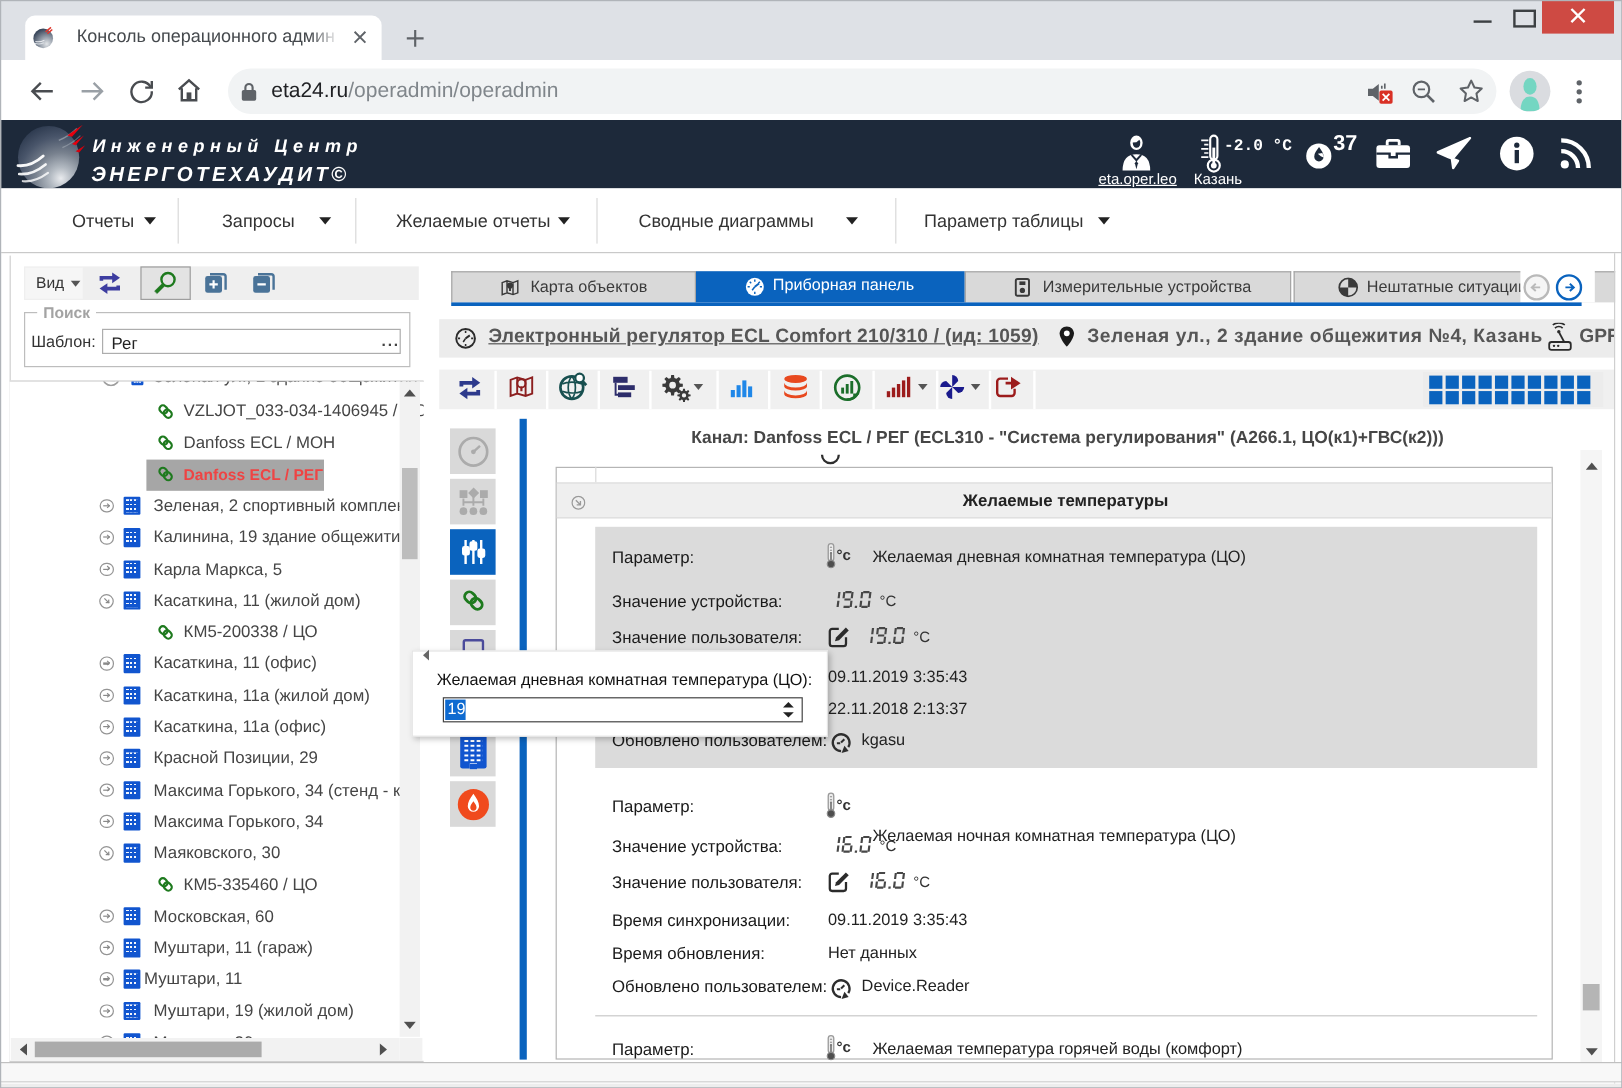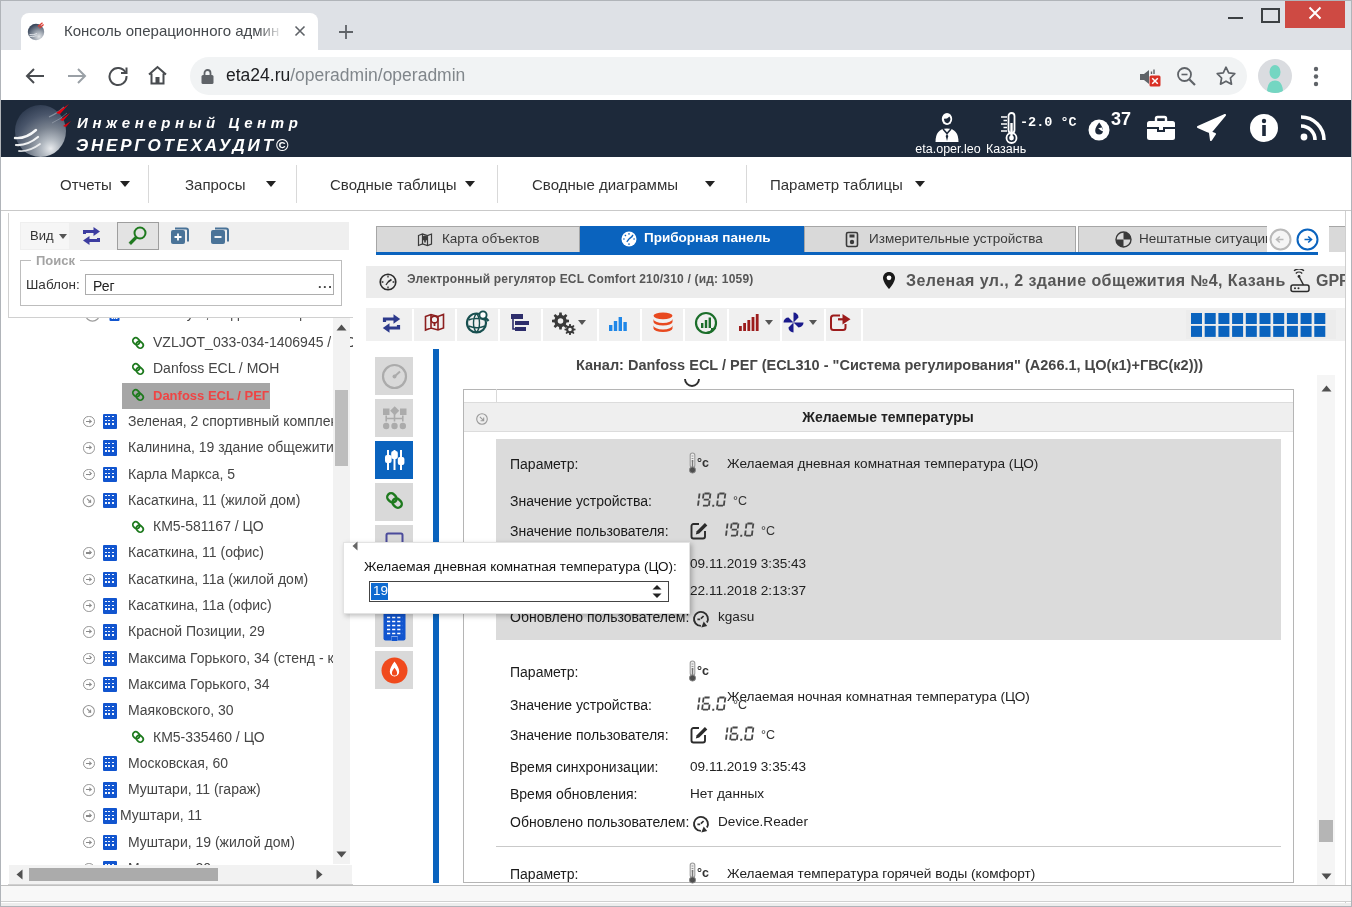--- a/index.html
+++ b/index.html
@@ -175,30 +175,30 @@
 <div class="a hdrline" id="hdr1">Инженерный Центр</div>
 <div class="a hdrline" id="hdr2">ЭНЕРГОТЕХАУДИТ©</div>
 
 <svg class="a" style="left:932px;top:112px" width="30" height="31" viewBox="0 0 30 31">
   <ellipse cx="15" cy="7" rx="5.2" ry="6" fill="#fff"></ellipse>
   <path d="M12 7.5 a3.2 4 0 0 0 6 1.5 a3.2 4 0 0 0 -0.5 -4.5 l-2.5 2 l-3 0.2 Z" fill="#1d293a"></path>
   <path d="M3.5 30 Q3.5 16.5 15 16.5 Q26.5 16.5 26.5 30 Z" fill="#fff"></path>
   <path d="M11 17 L15 21.5 L19 17" stroke="#1d293a" stroke-width="1.6" fill="none"></path>
   <path d="M15 22 L13.7 24 L15 29 L16.3 24 Z" fill="#1d293a"></path>
 </svg>
-<div class="a hlbl" style="left:912px;top:142px;width:72px;text-align:center;">eta.oper.leo</div>
+<div class="a hlbl" style="left:912px;top:142px;width:72px;text-align:center;text-decoration:underline;">eta.oper.leo</div>
 <svg class="a" style="left:1000px;top:111px" width="22" height="34" viewBox="0 0 22 34">
   <rect x="8.5" y="2" width="6" height="20" rx="3" stroke="#fff" stroke-width="1.8" fill="none"></rect>
   <circle cx="11.5" cy="27" r="5" stroke="#fff" stroke-width="1.8" fill="none"></circle>
   <circle cx="11.5" cy="27" r="2.4" fill="#fff"></circle>
   <rect x="10.3" y="12" width="2.4" height="13" fill="#fff"></rect>
   <path d="M1 6 H7 M3.5 9.5 H7 M1 13 H7 M3.5 16.5 H7 M1 20 H7" stroke="#fff" stroke-width="1.4"></path>
 </svg>
 <div class="a" style="left:1020px;top:115px;color:#fff;font-size:13.5px;font-weight:bold;font-family:'Liberation Mono',monospace;">-2.0 °C</div>
-<div class="a hlbl" style="left:986px;top:142px;width:58px;text-align:left;">Казань</div>
+<div class="a hlbl" style="left:986px;top:142px;width:58px;text-align:center;">Казань</div>
 <svg class="a" style="left:1088px;top:119px" width="22" height="22" viewBox="0 0 22 22">
   <circle cx="11" cy="11" r="10.5" fill="#fff"></circle>
   <path d="M11.2 3.6 C9.2 6.4 7.2 8.6 7.2 11.6 a3.9 3.9 0 0 0 7.8 0 C15 8.6 13.2 6.4 11.2 3.6 Z" fill="#1d293a"></path>
   <path d="M10.2 9.2 C11.8 10.8 13.4 12 15.4 12.2 L14 8.4 Z" fill="#fff"></path>
   <path d="M11.2 12.4 a2.1 2.1 0 0 0 2.1 2.1 l0.9 -0.4 a3.2 3.2 0 0 1 -5.6 -1.1 Z" fill="#1d293a" opacity="0"></path>
 </svg>
 <div class="a" style="left:1111px;top:109px;color:#fff;font-size:18px;font-weight:bold;">37</div>
 <svg class="a" style="left:1146px;top:115px" width="30" height="26" viewBox="0 0 30 26">
   <rect x="1" y="6" width="28" height="19" rx="2.5" fill="#fff"></rect>
   <path d="M10 6 V3.5 a1.5 1.5 0 0 1 1.5 -1.5 h7 a1.5 1.5 0 0 1 1.5 1.5 V6" stroke="#fff" stroke-width="2.4" fill="none"></path>
@@ -216,21 +216,21 @@
   <circle cx="5" cy="23" r="3.4" fill="#fff"></circle>
   <path d="M2 12 a14 14 0 0 1 14 14 M2 3 a23 23 0 0 1 23 23" stroke="#fff" stroke-width="3.6" fill="none"></path>
 </svg>
 <div class="a" id="menubar"></div>
 <div class="a mitem" style="left:60px;">Отчеты</div>
 <div class="a mcaret" style="left:120px;"></div>
 <div class="a msep" style="left:148px;"></div>
 <div class="a mitem" style="left:185px;">Запросы</div>
 <div class="a mcaret" style="left:266px;"></div>
 <div class="a msep" style="left:296px;"></div>
-<div class="a mitem" style="left:330px;">Сводные таблицы</div>
+<div class="a mitem" style="left:330px;">Желаемые отчеты</div>
 <div class="a mcaret" style="left:465px;"></div>
 <div class="a msep" style="left:497px;"></div>
 <div class="a mitem" style="left:532px;">Сводные диаграммы</div>
 <div class="a mcaret" style="left:705px;"></div>
 <div class="a msep" style="left:746px;"></div>
 <div class="a mitem" style="left:770px;">Параметр таблицы</div>
 <div class="a mcaret" style="left:915px;"></div>
 <div class="a" id="lpanel"></div>
 <div class="a" id="ltoolbar"></div>
 <div class="a" id="vidbtn"></div>
@@ -338,21 +338,21 @@
     </div>
 <div class="trow a" style="left:0;top:196.1px;">
       <span class="tico" style="left:123px">
         <svg width="14" height="14" viewBox="0 0 14 14">
           <g transform="rotate(-45 7 7)" fill="none" stroke="#1e7a1e" stroke-width="1.8">
             <rect x="4.1" y="0.9" width="5.8" height="7.2" rx="2.9"></rect>
             <rect x="4.1" y="5.9" width="5.8" height="7.2" rx="2.9"></rect>
           </g>
         </svg>
       </span>
-      <span class="ttxt" style="left:145px">КМ5-581167 / ЦО</span>
+      <span class="ttxt" style="left:145px">КМ5-200338 / ЦО</span>
     </div>
 <div class="trow a trA" style="left:0;top:222.4px;">
       <span class="cir"></span>
       <span class="bld"></span>
       <span class="ttxt" style="left:120px">Касаткина, 11 (офис)</span>
     </div>
 <div class="trow a trA" style="left:0;top:248.7px;">
       <span class="cir"></span>
       <span class="bld"></span>
       <span class="ttxt" style="left:120px">Касаткина, 11а (жилой дом)</span>
@@ -447,21 +447,21 @@
   </svg>
   <span class="a" style="left:65px;top:4px;">Карта объектов</span>
 </div>
 <div class="a mtab" style="left:580px;width:224px;background:#0a63be;color:#fff;">
   <svg class="a" style="left:41px;top:5px" width="16" height="16" viewBox="0 0 16 16">
     <circle cx="8" cy="8" r="7.5" fill="#fff"></circle>
     <path d="M8 8 L11.5 5.2" stroke="#0a63be" stroke-width="1.6"></path>
     <path d="M8 8 L5.8 10.8" stroke="#0a63be" stroke-width="1.3"></path>
     <path d="M8 2 V3.8 M14 8 H12.2 M8 14 V12.2 M2 8 H3.8 M3.8 3.8 L5 5 M12.2 3.8 L11 5" stroke="#0a63be" stroke-width="1.2"></path>
   </svg>
-  <span class="a" style="left:64px;top:4px;font-weight:bold;">Приборная панель</span>
+  <span class="a" style="left:64px;top:4px;">Приборная панель</span>
 </div>
 <div class="a mtab" style="left:804px;width:272px;background:#d9d9d9;border:1px solid #a6a6a6;border-bottom:none;">
   <svg class="a" style="left:40px;top:4px" width="14" height="17" viewBox="0 0 14 17">
     <rect x="1.5" y="1.5" width="11" height="14" rx="1.5" stroke="#3a3a3a" stroke-width="1.6" fill="none"></rect>
     <circle cx="7" cy="11" r="2.2" fill="#3a3a3a"></circle>
       <rect x="4.5" y="3.5" width="5" height="3" fill="#3a3a3a"></rect>
   </svg>
   <span class="a" style="left:64px;top:4px;">Измерительные устройства</span>
 </div>
 <div class="a mtab" style="left:1078px;width:268px;background:#d9d9d9;border:1px solid #a6a6a6;border-bottom:none;border-right:none;overflow:hidden;">
@@ -482,21 +482,21 @@
   <circle cx="11.5" cy="11.5" r="10" stroke="#0a63be" stroke-width="2" fill="#fff"></circle>
   <path d="M8.5 11.5 H15 M12.2 8.5 L15.5 11.5 L12.2 14.5" stroke="#0a63be" stroke-width="1.6" fill="none"></path>
 </svg>
 <div class="a" id="infobar"></div>
 <svg class="a" style="left:379px;top:273px" width="18" height="18" viewBox="0 0 18 18">
   <circle cx="9" cy="9" r="7.8" stroke="#2b2b2b" stroke-width="1.6" fill="none"></circle>
   <path d="M9 9 L12.5 6.5" stroke="#2b2b2b" stroke-width="1.6"></path>
     <path d="M9 9 L7 12" stroke="#2b2b2b" stroke-width="1.3"></path>
   <path d="M9 2.6 V4.4 M15.4 9 H13.6 M9 15.4 V13.6 M2.6 9 H4.4" stroke="#2b2b2b" stroke-width="1.3"></path>
 </svg>
-<div class="a" style="left:407px;top:272px;font-size:12px;letter-spacing:0.2px;font-weight:bold;color:#565656;">Электронный регулятор ECL Comfort 210/310 / (ид: 1059)</div>
+<div class="a" style="left:407px;top:272px;font-size:16px;letter-spacing:0.2px;font-weight:bold;color:#565656;text-decoration:underline;">Электронный регулятор ECL Comfort 210/310 / (ид: 1059)</div>
 <svg class="a" style="left:882px;top:271px" width="14" height="19" viewBox="0 0 14 19">
   <path d="M7 1 C3.5 1 1 3.7 1 7 C1 11.5 7 18 7 18 C7 18 13 11.5 13 7 C13 3.7 10.5 1 7 1 Z" fill="#1a1a1a"></path>
   <circle cx="7" cy="6.8" r="2.4" fill="#fff"></circle>
 </svg>
 <div class="a" style="left:906px;top:272px;font-size:16px;letter-spacing:0.45px;font-weight:bold;color:#565656;">Зеленая ул., 2 здание общежития №4, Казань</div>
 <svg class="a" style="left:1288px;top:269px" width="24" height="24" viewBox="0 0 24 24">
   <rect x="3" y="16" width="18" height="6.5" rx="2" stroke="#2b2b2b" stroke-width="1.5" fill="none"></rect>
   <circle cx="7" cy="19.2" r="1" fill="#2b2b2b"></circle>
     <circle cx="10.5" cy="19.2" r="1" fill="#2b2b2b"></circle>
   <path d="M15.5 16 L11.5 8.5" stroke="#2b2b2b" stroke-width="1.5"></path>

